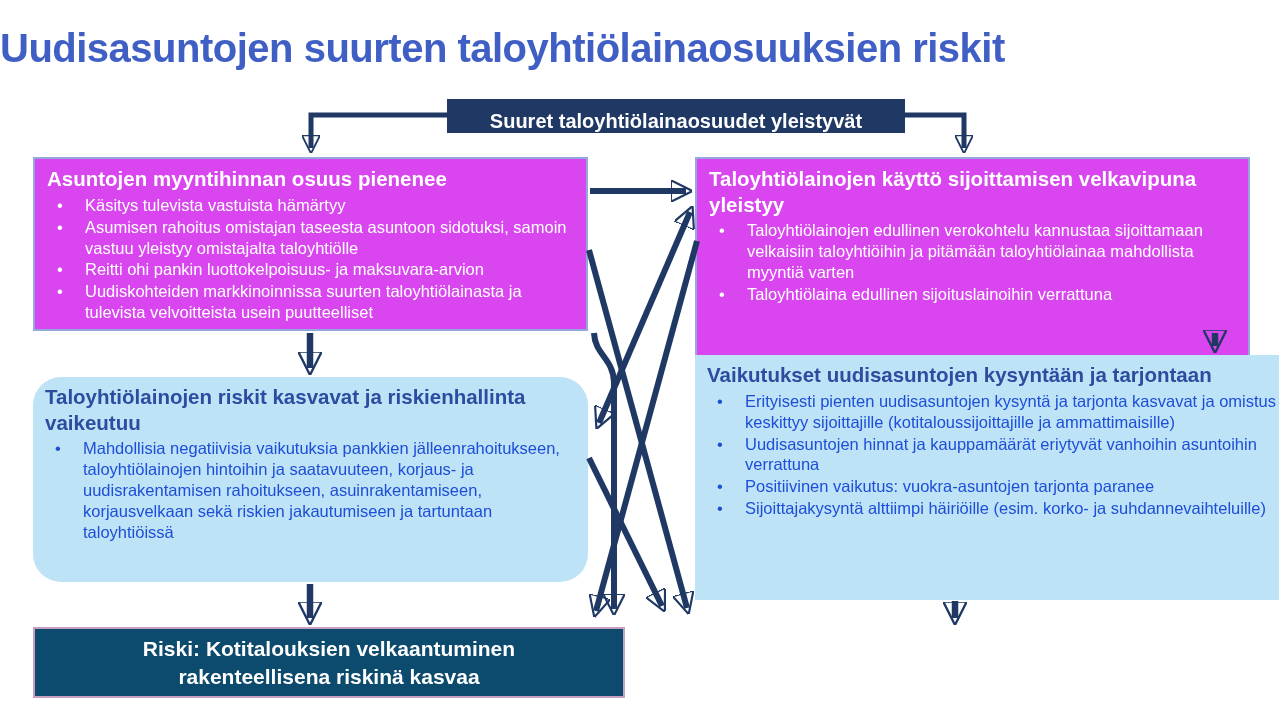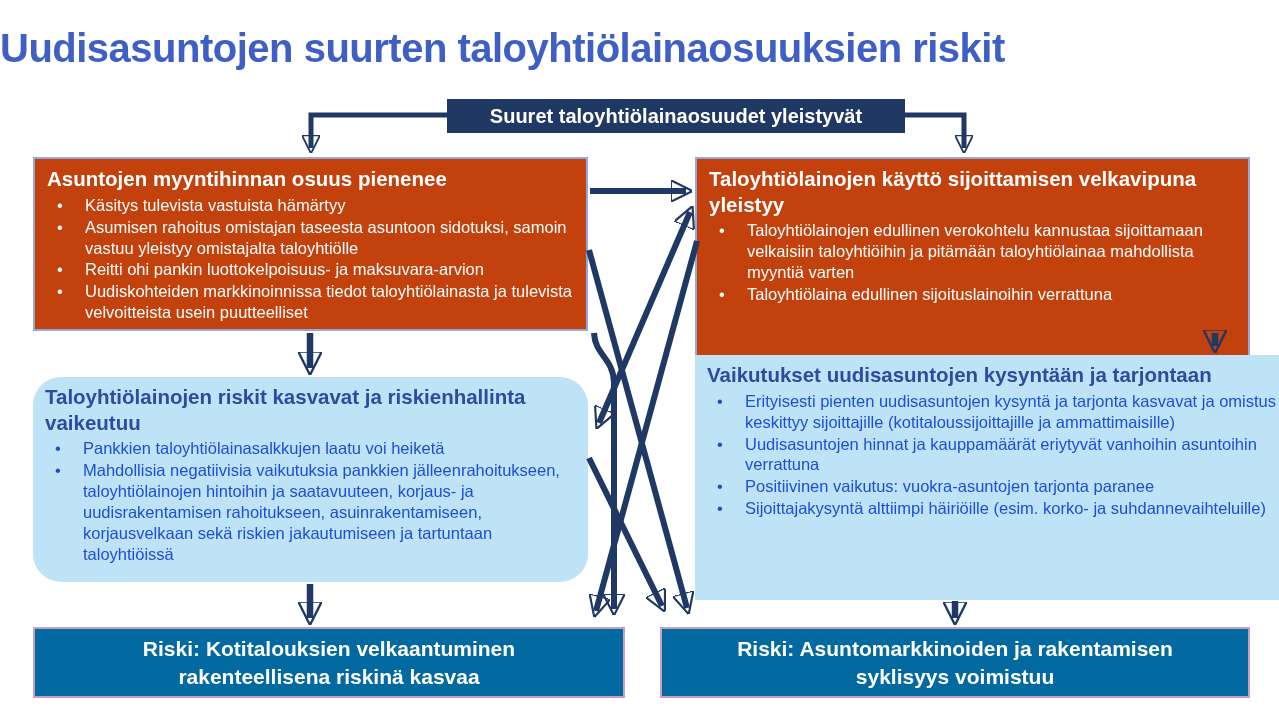--- a/index.html
+++ b/index.html
@@ -7,32 +7,32 @@
     position:relative;width:1279px;height:718px;background:#ffffff;
     font-family:"Liberation Sans","DejaVu Sans",sans-serif;overflow:hidden;
   }
   .page-title{
     position:absolute;left:0;top:26px;width:100%;text-align:left;
     font-size:40px;font-weight:bold;color:#3F5FC4;letter-spacing:-0.5px;
   }
   .box{position:absolute;box-sizing:border-box;}
   .navy-box{
     background:#1F3864;color:#fff;left:447px;top:99px;width:458px;height:34px;
-    display:flex;align-items:center;justify-content:center;
+    display:flex;align-items:flex-end;justify-content:center;
     font-size:20px;font-weight:bold;
   }
   .blue-box{
-    background:#c2410c;color:#ffffff;border:2px solid #93A9DC;
+    background:#d946ef;color:#ffffff;border:2px solid #93A9DC;
     padding:5px 8px 6px 12px;
   }
   .light-box{
     background:#BEE3F7;padding:5px 8px 6px 12px;
   }
   .purple-box{
-    background:#0369a1;color:#ffffff;border:2px solid #C79FC3;
+    background:#0c4a6e;color:#ffffff;border:2px solid #C79FC3;
     display:flex;align-items:center;justify-content:center;text-align:center;
     font-size:21px;font-weight:bold;line-height:1.3;
   }
   #box-left-top{left:33px;top:157px;width:555px;height:174px;}
   #box-right-top{left:695px;top:157px;width:555px;height:216px;}
   #box-left-middle{left:33px;top:377px;width:555px;height:205px;border-radius:28px;}
   #box-right-middle{left:695px;top:355px;width:600px;height:245px;}
   #box-left-risk{left:33px;top:627px;width:592px;height:71px;}
   #box-right-risk{left:660px;top:627px;width:590px;height:71px;}
   .box-title{font-size:20.5px;font-weight:bold;line-height:1.25;margin:2px 0 3px 0;}
@@ -60,57 +60,53 @@
   <div class="box navy-box">
     <span>Suuret taloyhtiölainaosuudet yleistyvät</span>
   </div>
 
   <div class="box blue-box" id="box-left-top">
     <div class="box-title">Asuntojen myyntihinnan osuus pienenee</div>
     <div class="bullets">
       <div class="bullet">Käsitys tulevista vastuista hämärtyy</div>
       <div class="bullet">Asumisen rahoitus omistajan taseesta asuntoon sidotuksi, samoin vastuu yleistyy omistajalta taloyhtiölle</div>
       <div class="bullet">Reitti ohi pankin luottokelpoisuus- ja maksuvara-arvion</div>
-      <div class="bullet">Uudiskohteiden markkinoinnissa tiedot taloyhtiölainasta ja tulevista velvoitteista usein puutteelliset</div>
+      <div class="bullet">Uudiskohteiden markkinoinnissa suurten taloyhtiölainasta ja tulevista velvoitteista usein puutteelliset</div>
     </div>
   </div>
 
   <div class="box blue-box" id="box-right-top">
     <div class="box-title">Taloyhtiölainojen käyttö sijoittamisen velkavipuna yleistyy</div>
     <div class="bullets">
       <div class="bullet">Taloyhtiölainojen edullinen verokohtelu kannustaa sijoittamaan velkaisiin taloyhtiöihin ja pitämään taloyhtiölainaa mahdollista myyntiä varten</div>
       <div class="bullet">Taloyhtiölaina edullinen sijoituslainoihin verrattuna</div>
     </div>
   </div>
 
   <div class="box light-box" id="box-left-middle">
     <div class="box-title">Taloyhtiölainojen riskit kasvavat ja riskienhallinta vaikeutuu</div>
     <div class="bullets">
-      <div class="bullet">Pankkien taloyhtiölainasalkkujen laatu voi heiketä</div>
       <div class="bullet">Mahdollisia negatiivisia vaikutuksia pankkien jälleenrahoitukseen, taloyhtiölainojen hintoihin ja saatavuuteen, korjaus- ja uudisrakentamisen rahoitukseen, asuinrakentamiseen, korjausvelkaan sekä riskien jakautumiseen ja tartuntaan taloyhtiöissä</div>
     </div>
   </div>
 
   <div class="box light-box" id="box-right-middle">
     <div class="box-title">Vaikutukset uudisasuntojen kysyntään ja tarjontaan</div>
     <div class="bullets">
       <div class="bullet">Erityisesti pienten uudisasuntojen kysyntä ja tarjonta kasvavat ja omistus keskittyy sijoittajille (kotitaloussijoittajille ja ammattimaisille)</div>
       <div class="bullet">Uudisasuntojen hinnat ja kauppamäärät eriytyvät vanhoihin asuntoihin verrattuna</div>
       <div class="bullet">Positiivinen vaikutus: vuokra-asuntojen tarjonta paranee</div>
       <div class="bullet">Sijoittajakysyntä alttiimpi häiriöille (esim. korko- ja suhdannevaihteluille)</div>
     </div>
   </div>
 
   <div class="box purple-box" id="box-left-risk">
     <span class="risk-text">Riski: Kotitalouksien velkaantuminen rakenteellisena riskinä kasvaa</span>
   </div>
 
-  <div class="box purple-box" id="box-right-risk">
-    <span class="risk-text">Riski: Asuntomarkkinoiden ja rakentamisen syklisyys voimistuu</span>
-  </div>
 
   <svg id="arrows" viewBox="0 0 1279 718" xmlns="http://www.w3.org/2000/svg">
     <defs>
       <marker id="ah" viewBox="0 0 10 10" refX="7" refY="5" markerWidth="3.6" markerHeight="3.6" orient="auto-start-reverse">
         <path d="M0,0 L10,5 L0,10 z" fill="#1F3864" stroke="none"></path>
       </marker>
     </defs>
     <path d="M 447,115 L 311,115 L 311,148" stroke-width="5" marker-end="url(#ah)"></path>
     <path d="M 905,115 L 964,115 L 964,148" stroke-width="5" marker-end="url(#ah)"></path>
     <line x1="590" y1="191" x2="686" y2="191" stroke-width="6" marker-end="url(#ah)"></line>

